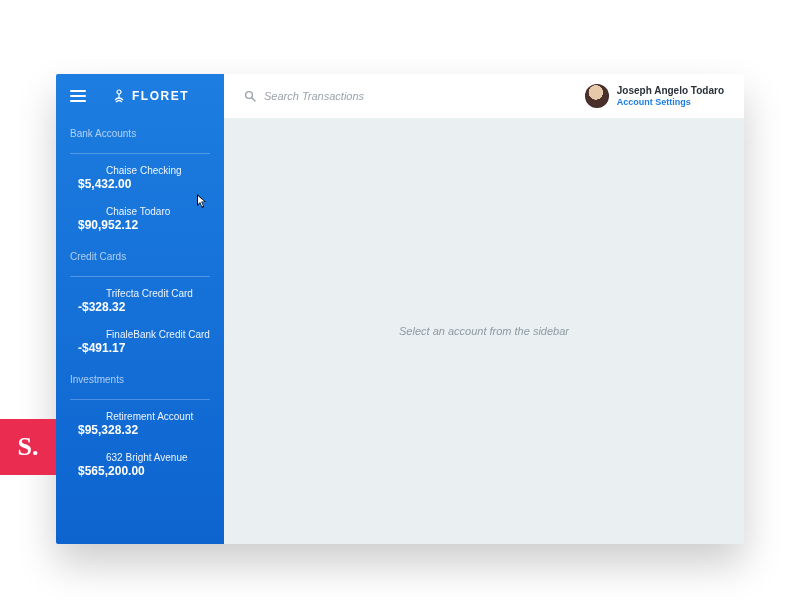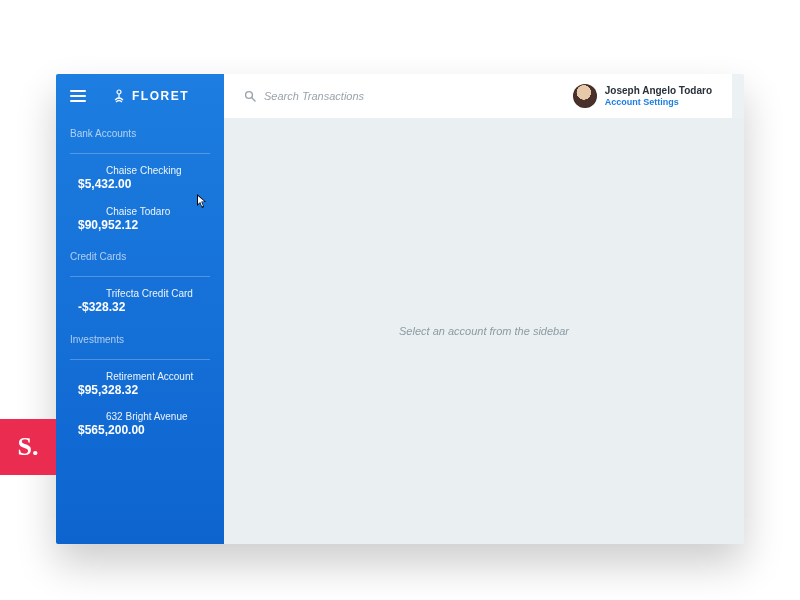--- a/index.html
+++ b/index.html
@@ -10,21 +10,21 @@
     background: #ecf1f3; border-radius: 2px;
     box-shadow: 0 20px 40px rgba(0,0,0,0.2);
     overflow: hidden;
   }
   .sidebar {
     position: absolute; left: 0; top: 0; width: 168px; height: 100%;
     background: linear-gradient(180deg, #1d7de0 0%, #0d64cf 100%);
     color: #ffffff;
   }
   .topbar {
-    position: absolute; left: 168px; top: 0; right: 12px; height: 44px;
+    position: absolute; left: 168px; top: 0; right: 0; height: 44px;
     background: #ffffff; display: flex; align-items: center; padding: 0 20px;
   }
   .content {
     position: absolute; left: 168px; top: 44px; right: 0; bottom: 0;
     background: #eaf0f2; display: flex; align-items: center; justify-content: center;
   }
   .empty-text { color: #8c9aa3; font-size: 11px; font-style: italic; }
 
   
   .sb-head { height: 44px; display: flex; align-items: center; padding: 0 14px; }
@@ -108,20 +108,24 @@
           <div class="acct-bal">$90,952.12</div>
         </div>
       </div>
 
       <div class="section">
         <div class="section-title">Credit Cards</div>
         <div class="acct">
           <div class="acct-name">Trifecta Credit Card</div>
           <div class="acct-bal">-$328.32</div>
         </div>
+        <div class="acct">
+          <div class="acct-name">FinaleBank Credit Card</div>
+          <div class="acct-bal">-$491.17</div>
+        </div>
       </div>
 
       <div class="section">
         <div class="section-title">Investments</div>
         <div class="acct">
           <div class="acct-name">Retirement Account</div>
           <div class="acct-bal">$95,328.32</div>
         </div>
         <div class="acct">
           <div class="acct-name">632 Bright Avenue</div>

